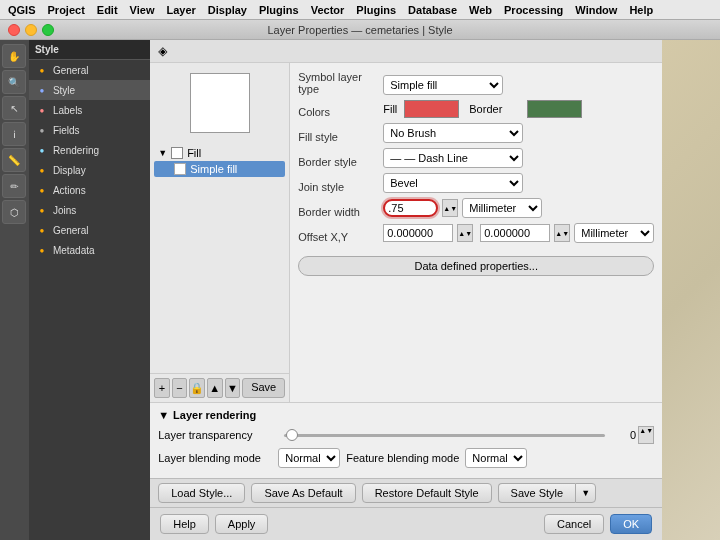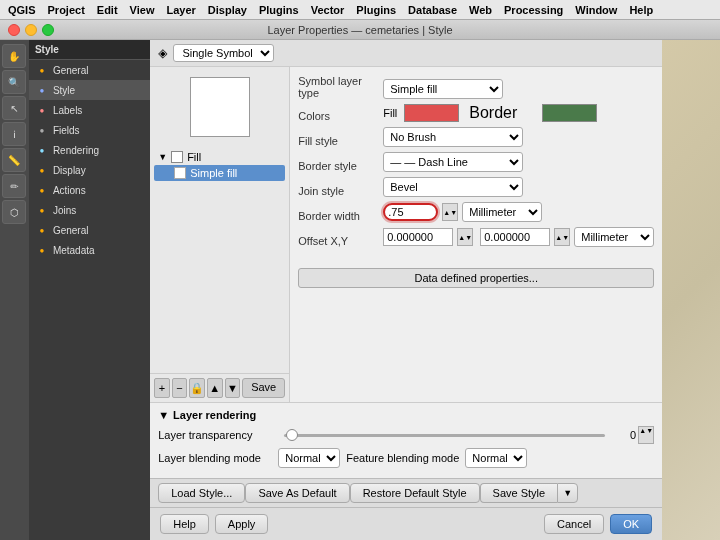--- a/index.html
+++ b/index.html
@@ -71,21 +71,21 @@
     .prop-label { width: 85px; font-size: 11px; color: #333; flex-shrink: 0; }
     .prop-value { flex: 1; display: flex; align-items: center; gap: 4px; }
     .prop-select { font-size: 11px; border: 1px solid #aaa; border-radius: 3px; background: white; padding: 1px 2px; height: 20px; min-width: 80px; }
     .color-btn { width: 55px; height: 18px; border: 1px solid #888; cursor: pointer; }
     .color-btn-green { background: #4a7a4a; }
     .color-btn-red { background: #e05050; }
     .border-width-input { width: 55px; height: 18px; border: 1px solid #888; padding: 0 3px; font-size: 11px; }
     .border-width-input.highlighted { border: 2px solid #e03030; border-radius: 50%; outline: none; }
     .spin-btn { width: 16px; height: 18px; border: 1px solid #aaa; background: #ddd; display: flex; flex-direction: column; align-items: center; justify-content: center; cursor: pointer; }
     .offset-input { width: 70px; height: 18px; border: 1px solid #aaa; padding: 0 3px; font-size: 11px; }
-    .data-defined-btn { width: 100%; padding: 3px; background: #e0e0e0; border: 1px solid #aaa; border-radius: 3px; font-size: 11px; cursor: pointer; text-align: center; margin-top: 16px; }
+    .data-defined-btn { width: 100%; padding: 3px; background: #e0e0e0; border: 1px solid #aaa; border-radius: 10px; font-size: 11px; cursor: pointer; text-align: center; margin-top: 8px; }
 
     
     #layer-rendering { background: #efefef; border-top: 1px solid #ccc; padding: 6px 8px; }
     .rendering-header { font-size: 11px; font-weight: bold; margin-bottom: 5px; display: flex; align-items: center; gap: 4px; }
     .rendering-row { display: flex; align-items: center; margin-bottom: 4px; }
     .rendering-label { width: 120px; font-size: 11px; }
     .rendering-slider { flex: 1; height: 3px; background: #aaa; border-radius: 2px; position: relative; margin: 0 6px; }
     .rendering-slider-thumb { width: 12px; height: 12px; background: white; border: 1px solid #888; border-radius: 50%; position: absolute; top: -5px; left: 2px; }
     .rendering-value { width: 25px; font-size: 11px; text-align: right; }
     .rendering-spin { width: 16px; height: 18px; border: 1px solid #aaa; background: #ddd; font-size: 8px; cursor: pointer; }
@@ -213,23 +213,20 @@
         </div>
       <span>Metadata</span>
     </div>
   </div>
 
   <div id="dialog">
     <div id="dialog-content">
 
       <div id="style-selector">
         <span style="font-size:12px;">◈</span>
-        <select>
-          <option>Single Symbol</option>
-        </select>
       </div>
 
       <div id="symbol-area">
 
         <div id="symbol-tree">
           <div id="symbol-preview">
             <div class="preview-box"></div>
           </div>
           <div id="symbol-list">
             <div class="symbol-group">
@@ -265,21 +262,21 @@
               </select>
             </div>
           </div>
 
           
           <div class="prop-row">
             <div class="prop-label">Colors</div>
             <div class="prop-value">
               <span style="font-size:11px;margin-right:3px;">Fill</span>
               <div class="color-btn color-btn-red"></div>
-              <span style="font-size:16px;margin-left:6px;margin-right:21px;">Border</span>
+              <span style="font-size:11px;margin-left:6px;margin-right:21px;">Border</span>
               <div class="color-btn color-btn-green"></div>
             </div>
           </div>
 
           
           <div class="prop-row">
             <div class="prop-label">Fill style</div>
             <div class="prop-value">
               <select class="prop-select" style="min-width:140px;">
                 <option>No Brush</option>
@@ -359,21 +356,21 @@
           </select>
           <span style="font-size:11px; margin: 0 6px;">Feature blending mode</span>
           <select class="blending-select">
             <option>Normal</option>
           </select>
         </div>
       </div>
 
     </div>
 
-    <div style="background:#ddd; padding:4px 8px; display:flex; gap:0; border-top:1px solid #bbb; align-items:center;">
+    <div style="background:#ddd; padding:4px 8px; display:flex; gap:6px; border-top:1px solid #bbb; align-items:center;">
       <button class="btn">Load Style...</button>
       <button class="btn">Save As Default</button>
       <button class="btn">Restore Default Style</button>
       <div class="btn-split">
         <button class="btn btn-main">Save Style</button>
         <button class="btn-arrow">▼</button>
       </div>
     </div>
 
     <div id="bottom-bar">

